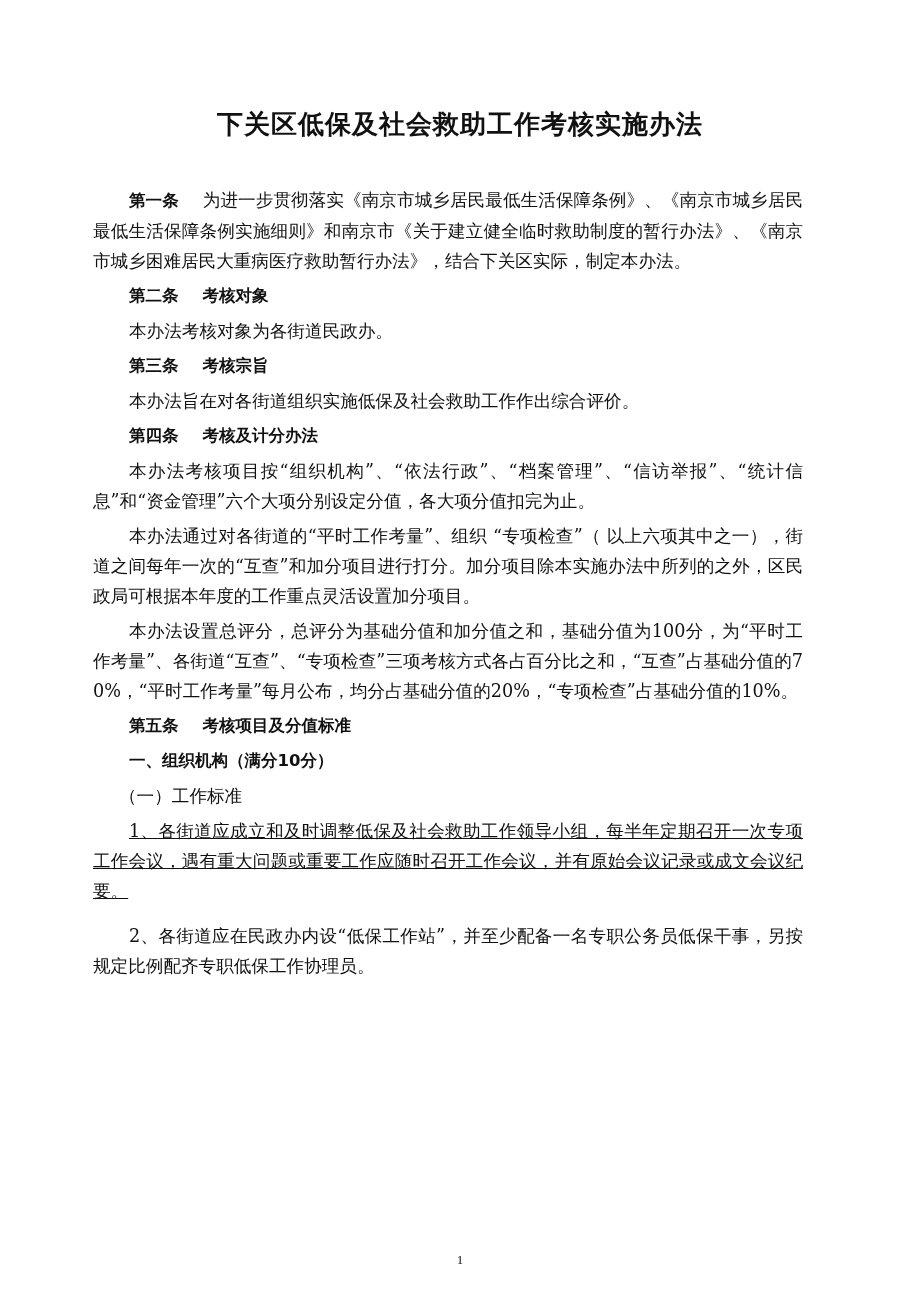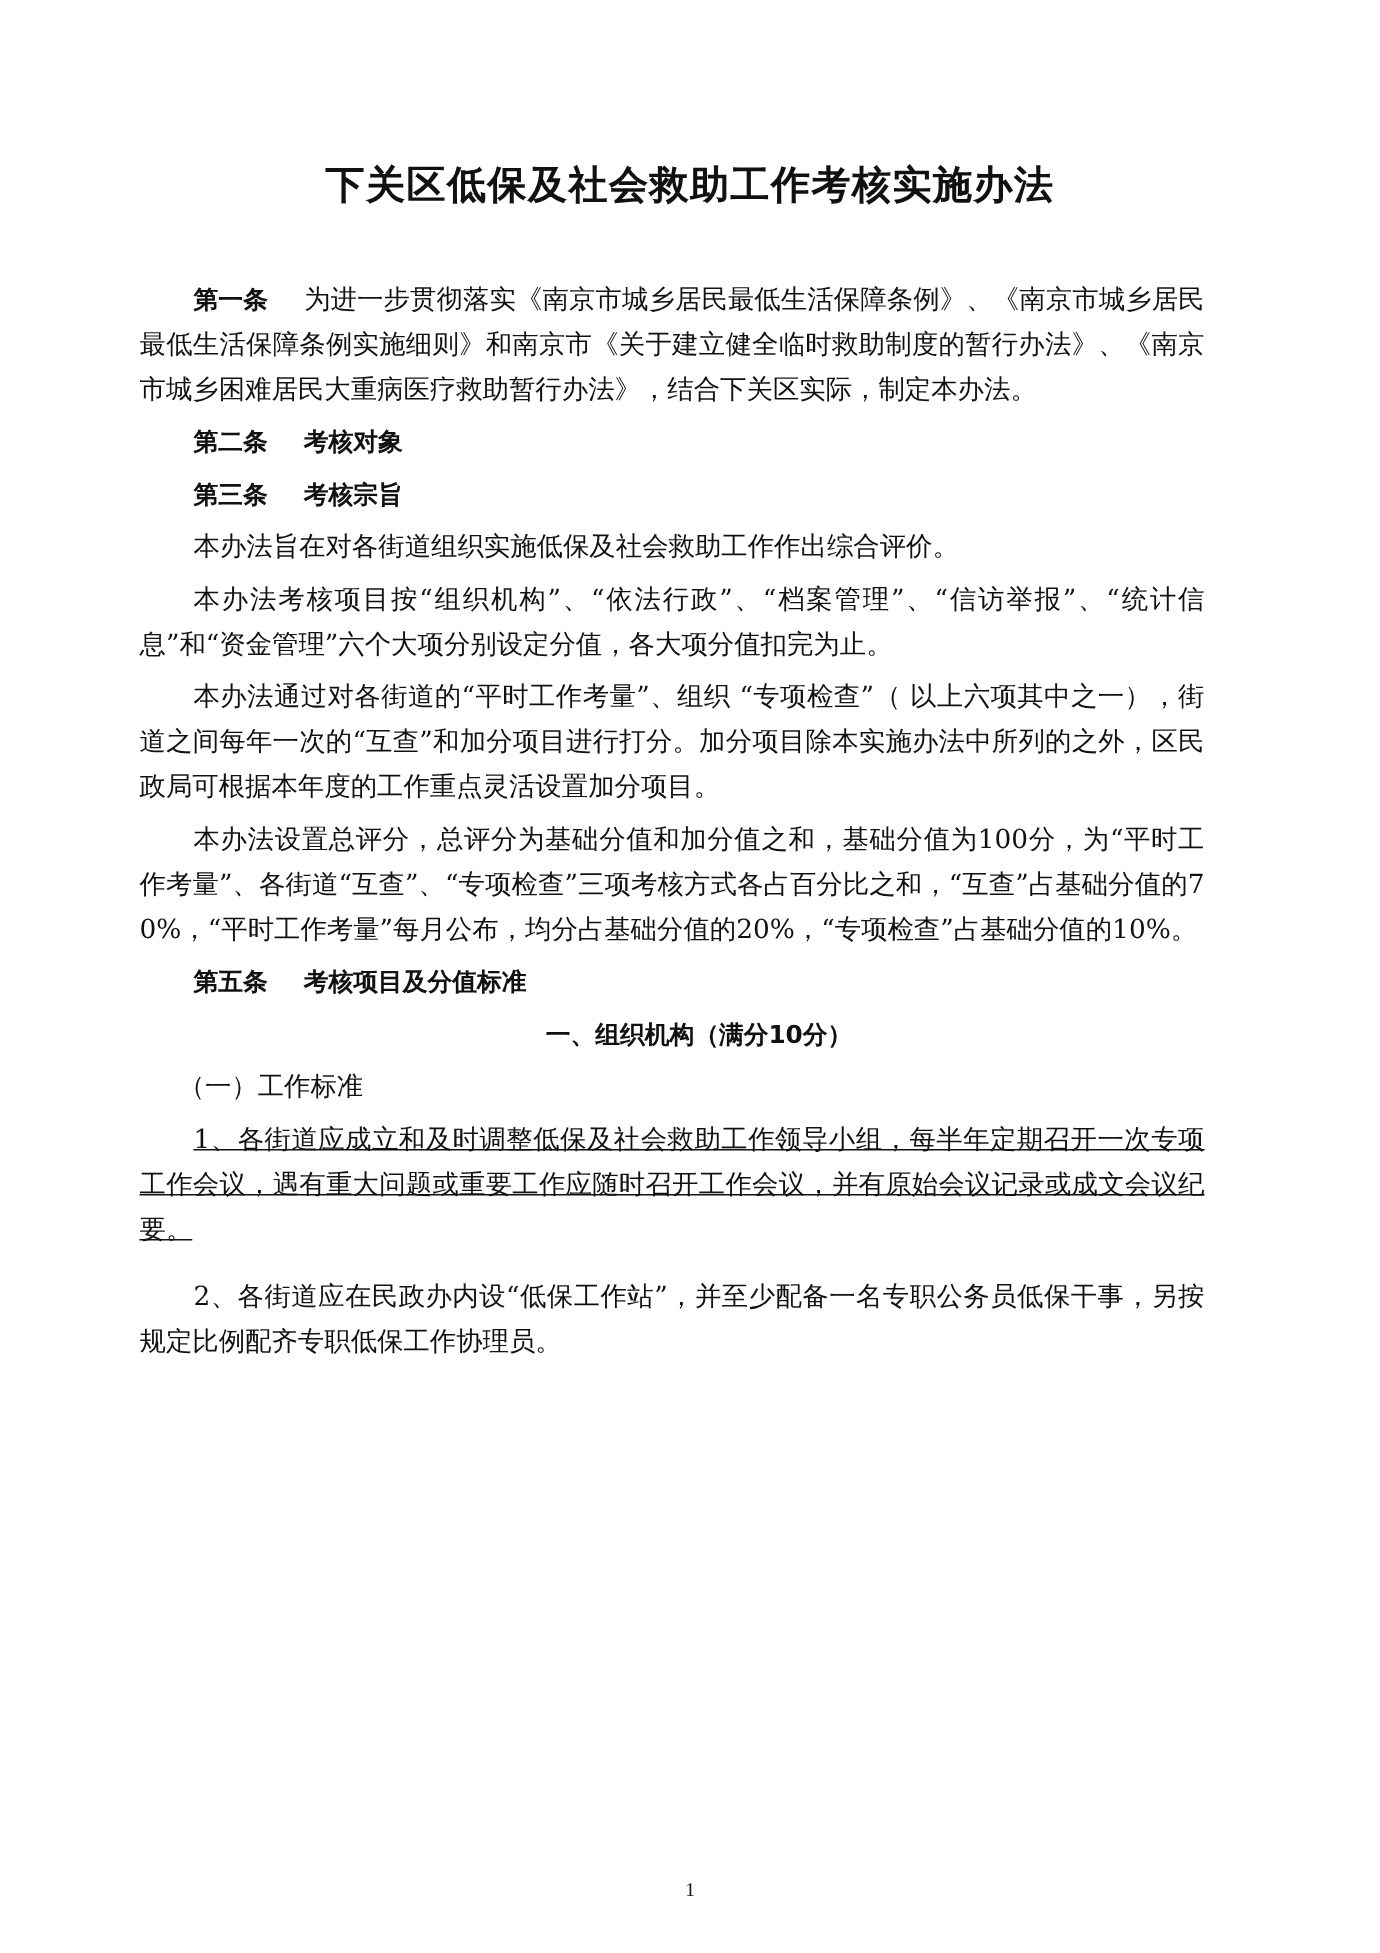--- a/index.html
+++ b/index.html
@@ -83,34 +83,38 @@
 
   <div class="body-text">
 
     <p class="para" style="margin-bottom:5px;">
       <span class="article-label">第一条</span><span class="gap"></span><span>为进一步贯彻落实《南京市城乡居民最低生活保障条例》、《南京市城乡居民最低生活保障条例实施细则》和南京市《关于建立健全临时救助制度的暂行办法》、《南京市城乡困难居民大重病医疗救助暂行办法》，结合下关区实际，制定本办法。</span>
     </p>
 
     <p class="heading" style="margin-bottom:5px;">
       <span>第二条</span><span class="gap"></span><span>考核对象</span>
     </p>
+    <p class="para" style="margin-bottom:5px;">本办法考核对象为各街道民政办。</p>
 
     <p class="heading" style="margin-bottom:5px;">
       <span>第三条</span><span class="gap"></span><span>考核宗旨</span>
     </p>
     <p class="para" style="margin-bottom:5px;">本办法旨在对各街道组织实施低保及社会救助工作作出综合评价。</p>
 
+    <p class="heading" style="margin-bottom:5px;">
+      <span>第四条</span><span class="gap"></span><span>考核及计分办法</span>
+    </p>
     <p class="para" style="margin-bottom:5px;">本办法考核项目按“组织机构”、“依法行政”、“档案管理”、“信访举报”、“统计信息”和“资金管理”六个大项分别设定分值，各大项分值扣完为止。</p>
     <p class="para" style="margin-bottom:5px;">本办法通过对各街道的“平时工作考量”、组织 “专项检查”（ 以上六项其中之一），街道之间每年一次的“互查”和加分项目进行打分。加分项目除本实施办法中所列的之外，区民政局可根据本年度的工作重点灵活设置加分项目。</p>
     <p class="para" style="margin-bottom:5px;">本办法设置总评分，总评分为基础分值和加分值之和，基础分值为100分，为“平时工作考量”、各街道“互查”、“专项检查”三项考核方式各占百分比之和，“互查”占基础分值的70%，“平时工作考量”每月公布，均分占基础分值的20%，“专项检查”占基础分值的10%。</p>
 
     <p class="heading" style="margin-bottom:5px;">
       <span>第五条</span><span class="gap"></span><span>考核项目及分值标准</span>
     </p>
-    <p class="heading" style="margin-bottom:5px;text-align:center;">一、组织机构（满分10分）</p>
+    <p class="heading" style="margin-bottom:5px;">一、组织机构（满分10分）</p>
     <p class="sub-heading" style="margin-bottom:5px;">（一）工作标准</p>
     <p class="para" style="margin-bottom:15px;text-decoration:underline;">1、各街道应成立和及时调整低保及社会救助工作领导小组，每半年定期召开一次专项工作会议，遇有重大问题或重要工作应随时召开工作会议，并有原始会议记录或成文会议纪要。</p>
     <p class="para" style="margin-bottom:5px;">2、各街道应在民政办内设“低保工作站”，并至少配备一名专职公务员低保干事，另按规定比例配齐专职低保工作协理员。</p>
 
   </div>
 
   <div class="page-number">1</div>
 </div>
 
 </body></html>

